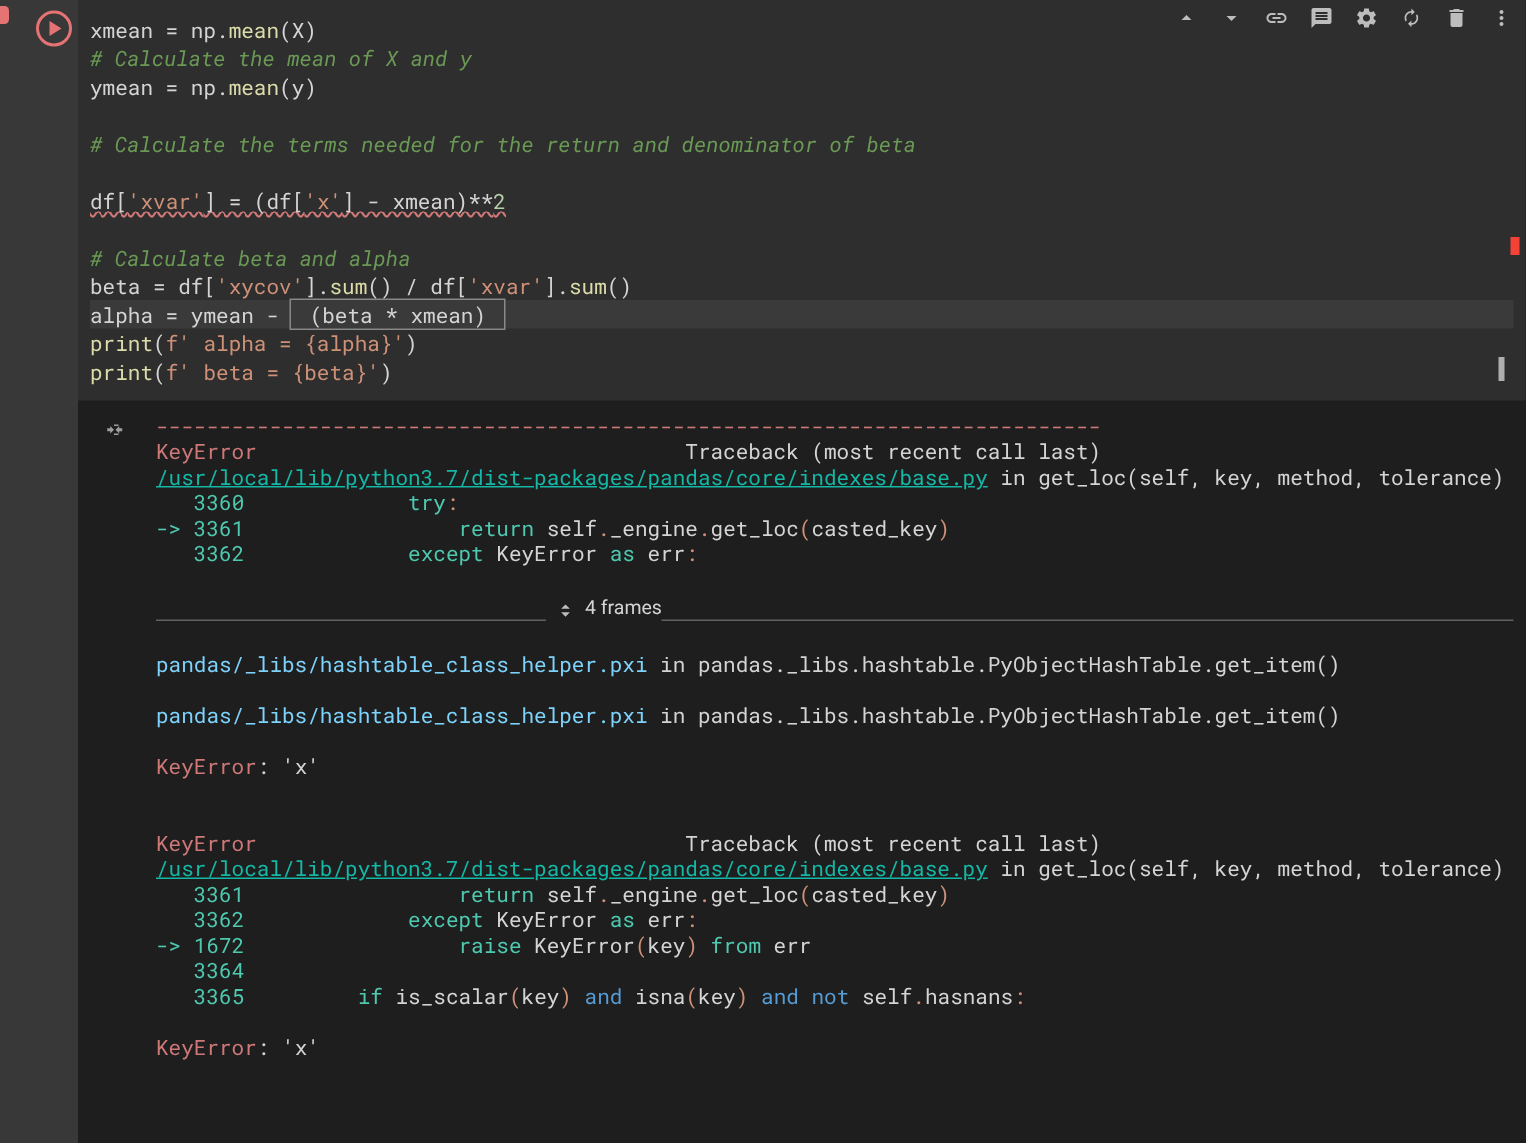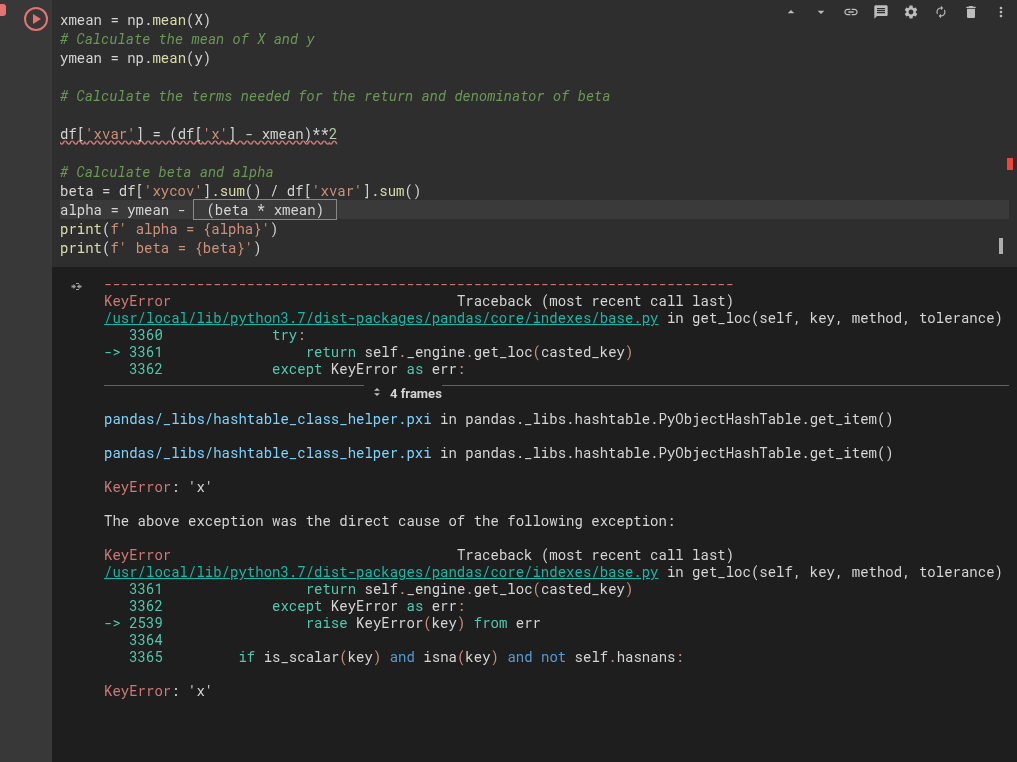--- a/index.html
+++ b/index.html
@@ -117,23 +117,22 @@
   width: 16px;
   height: 16px;
   fill: #9e9e9e;
 }
 .output-content {
   flex: 1;
 }
 .output-line { white-space: pre; }
 .frames-divider {
   display: flex;
-  align-items: flex-start;
-  margin: 8px 0;
-  font-weight: bold;
+  align-items: flex-end;
+  margin: 20px 0;
 }
 .frames-line {
   flex: 1;
   height: 1px;
   background: #616161;
   max-width: 260px;
 }
 .frames-icon {
   margin: 0 6px;
   fill: #bdbdbd;
@@ -251,27 +250,26 @@
             </svg>
             <span class="frames-text">4 frames</span>
             <div class="frames-line" style="max-width:600px"></div>
           </div>
           <div class="output-line"><span class="t-mod">pandas/_libs/hashtable_class_helper.pxi</span><span class="t-plain"> in pandas._libs.hashtable.PyObjectHashTable.get_item()</span></div>
           <div class="output-line">&nbsp;</div>
           <div class="output-line"><span class="t-mod">pandas/_libs/hashtable_class_helper.pxi</span><span class="t-plain"> in pandas._libs.hashtable.PyObjectHashTable.get_item()</span></div>
           <div class="output-line">&nbsp;</div>
           <div class="output-line"><span class="t-err">KeyError</span><span class="t-plain">: 'x'</span></div>
           <div class="output-line">&nbsp;</div>
-          <div class="output-line"><span class="t-plain">The above exception was the direct cause of the following exception:</span></div>
           <div class="output-line">&nbsp;</div>
           <div class="output-line"><span class="t-err">KeyError</span>                                  <span class="t-plain">Traceback (most recent call last)</span></div>
           <div class="output-line"><span class="t-file">/usr/local/lib/python3.7/dist-packages/pandas/core/indexes/base.py</span><span class="t-plain"> in get_loc(self, key, method, tolerance)</span></div>
           <div class="output-line">   <span class="t-ln">3361</span>                 <span class="t-kwd">return</span> self<span class="t-paren">.</span>_engine<span class="t-paren">.</span>get_loc<span class="t-paren">(</span>casted_key<span class="t-paren">)</span></div>
           <div class="output-line">   <span class="t-ln">3362</span>             <span class="t-kwd">except</span> KeyError <span class="t-kwd">as</span> err<span class="t-paren">:</span></div>
-          <div class="output-line"><span class="t-kwd">-&gt;</span> <span class="t-ln">2539</span>                 <span class="t-kwd">raise</span> KeyError<span class="t-paren">(</span>key<span class="t-paren">)</span> <span class="t-kwd">from</span> err</div>
+          <div class="output-line"><span class="t-kwd">-&gt;</span> <span class="t-ln">1672</span>                 <span class="t-kwd">raise</span> KeyError<span class="t-paren">(</span>key<span class="t-paren">)</span> <span class="t-kwd">from</span> err</div>
           <div class="output-line">   <span class="t-ln">3364</span> </div>
           <div class="output-line">   <span class="t-ln">3365</span>         <span class="t-kwd">if</span> is_scalar<span class="t-paren">(</span>key<span class="t-paren">)</span> <span class="t-kwd2">and</span> isna<span class="t-paren">(</span>key<span class="t-paren">)</span> <span class="t-kwd2">and not</span> self<span class="t-paren">.</span>hasnans<span class="t-paren">:</span></div>
           <div class="output-line">&nbsp;</div>
           <div class="output-line"><span class="t-err">KeyError</span><span class="t-plain">: 'x'</span></div>
         </div>
     </div>
   </div>
 </div>
 
 </body></html>

